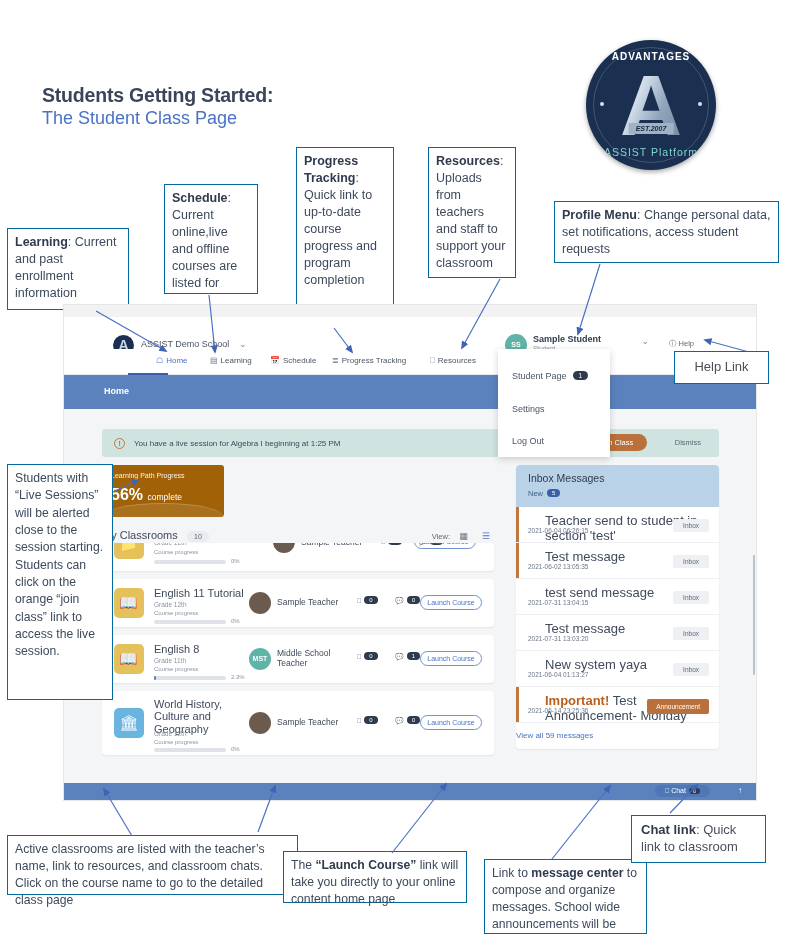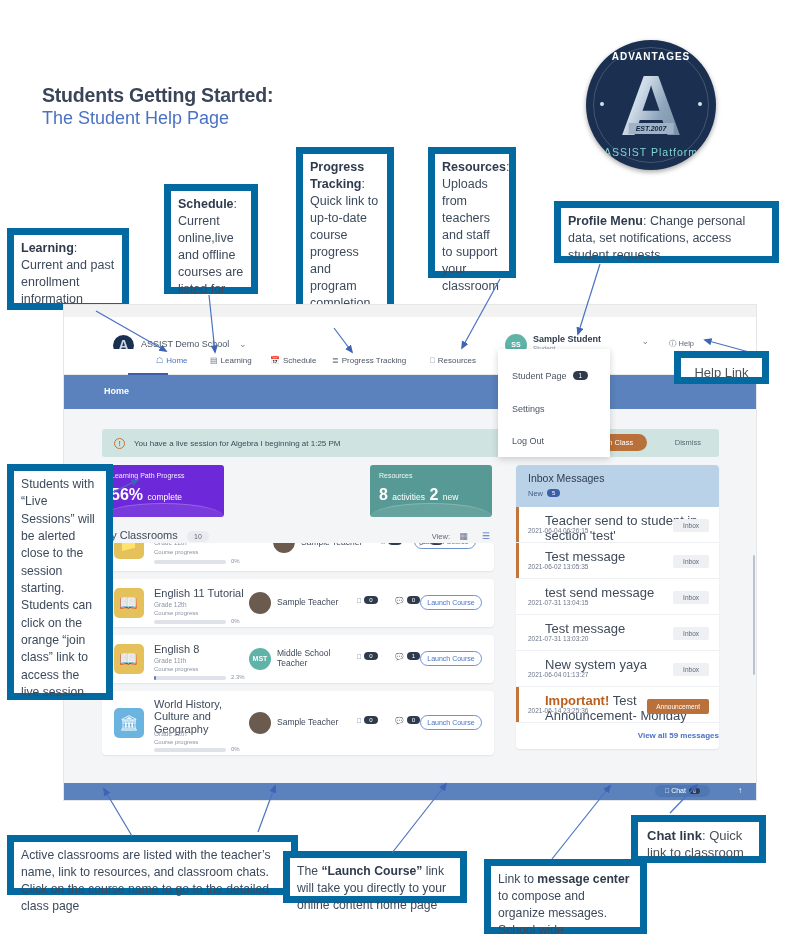--- a/index.html
+++ b/index.html
@@ -52,21 +52,21 @@
   .badge-est {
     position:absolute; left:50%; transform:translateX(-50%); bottom:36px;
     background:#9fb2c6; color:#14263d; font-size:7px; font-weight:bold;
     padding:2px 7px; font-style:italic;
   }
   .badge-dot { position:absolute; width:4px; height:4px; border-radius:50%;
     background:#d6e0ea; top:62px; }
 
   
   .callout {
-    border:7px solid #0369a1; background:#ffffff;
+    border:1px solid #0369a1; background:#ffffff;
     color:#3d4a5c; font-size:12.5px; line-height:1.36;
     padding:5px 7px;
   }
   .callout b { color:#2f3b4d; }
   .callout-big { font-size:13px; color:#4a4f58; line-height:1.3; }
 
   
   #arrows { position:absolute; left:0; top:0; width:805px; height:934px;
             pointer-events:none; }
 
@@ -150,21 +150,21 @@
                overflow:hidden; }
   .stat-title { position:absolute; left:9px; top:7px; font-size:7px; color:#ffffff;
                 opacity:.92; }
   .stat-main { position:absolute; left:9px; top:21px; font-size:16px;
                font-weight:bold; color:#ffffff; }
   .stat-sub { font-size:8.5px; font-weight:normal; }
   .wave { position:absolute; left:0; bottom:0; width:100%; height:14px;
           background:rgba(255,255,255,.09);
           border-top:1px solid rgba(255,255,255,.22);
           border-radius:50% 50% 0 0 / 100% 100% 0 0; }
-  #card-learning { left:38px; width:122px; background:#6d28d9; }
+  #card-learning { left:38px; width:122px; background:#a16207; }
   #card-active   { left:167px; width:132px; background:#2b4a8b; }
   #card-resources{ left:306px; width:122px; background:#579a95; }
   #active-bar {
     position:absolute; left:9px; bottom:7px; width:114px; height:6px;
     background:#d9dee7; border-radius:3px;
   }
 
   
   #classrooms-head { left:38px; top:224px; width:390px; height:16px; }
   #classrooms-title { position:absolute; left:0; top:0; font-size:11px; color:#3f4a5a; }
@@ -216,39 +216,39 @@
                     vertical-align:1px; }
   .msg-row { position:relative; height:36px; border-bottom:1px solid #edeff2; }
   .msg-row .accent { position:absolute; left:0; top:0; width:2.5px; height:100%;
                      background:#c2763a; }
   .msg-subj { position:absolute; left:12px; top:6px; font-size:13px; color:#3f4a5a;margin-left:17px; }
   .msg-subj .imp { color:#b9601f; font-weight:bold; }
   .msg-date { position:absolute; left:12px; top:20px; font-size:6.5px; color:#6b7688; }
   .msg-btn { position:absolute; right:10px; top:12px; background:#eef0f3; color:#5d6876;
              font-size:6.5px; border-radius:2px; padding:3px 10px; }
   .msg-btn.announce { background:#b9703a; color:#ffffff; padding:4px 9px; }
-  #inbox-viewall { position:relative; height:26px; text-align:right;
-                   font-size:8px; color:#4a72c4; line-height:26px;font-weight:bold; }
+  #inbox-viewall { position:relative; height:26px; text-align:left;
+                   font-size:8px; color:#4a72c4; line-height:26px; }
 
   
   #chat-bar { left:0; bottom:0; width:692px; height:17px; background:#5b82bd; }
   #chat-pill { position:absolute; right:46px; top:2px; background:#4e77b4;
                border-radius:7px; color:#ffffff; font-size:7px; padding:2px 10px; }
   #chat-pill .cnt { display:inline-block; background:#2f3b4d; border-radius:5px;
                     font-size:5.5px; padding:0 4px; margin-left:3px; }
   #chat-up { position:absolute; right:14px; top:3px; color:#ffffff; font-size:8px; }
 
   #scroll-indicator { position:absolute; right:1px; top:250px; width:2px; height:120px;
                       background:#b9c3d2; border-radius:1px; }
 </style>
 </head>
 <body>
 
 <div class="abs" id="slide-title">Students Getting Started:</div>
-<div class="abs" id="slide-subtitle">The Student Help Page</div>
+<div class="abs" id="slide-subtitle">The Student Class Page</div>
 
 <div class="abs" id="logo-badge">
   <div class="ring"></div>
   <div class="badge-dot" style="left:14px;"></div>
   <div class="badge-dot" style="right:14px;"></div>
   <div class="aShape">A</div>
   <div class="badge-arc-top">ADVANTAGES</div>
   <div class="badge-est">EST.2007</div>
   <div class="badge-arc-bottom">ASSIST Platform</div>
 </div>
@@ -356,30 +356,20 @@
   <div class="stat-card" id="card-learning">
     <div class="wave"></div>
     <div class="stat-title">Learning Path Progress</div>
     <div class="stat-main">
       <span>56%</span>
       <span class="stat-sub">complete</span>
     </div>
   </div>
 
 
-  <div class="stat-card" id="card-resources">
-    <div class="wave"></div>
-    <div class="stat-title">Resources</div>
-    <div class="stat-main">
-      <span>8</span>
-      <span class="stat-sub">activities</span>
-      <span>2</span>
-      <span class="stat-sub">new</span>
-    </div>
-  </div>
 
   <div class="abs" id="classrooms-head">
     <div id="classrooms-title">My Classrooms</div>
     <div id="classrooms-count">10</div>
     <div id="view-label">View:</div>
     <div id="view-grid-icon">▦</div>
     <div id="view-list-icon">☰</div>
   </div>
 
   <div class="course-row" style="top:238px; height:28px; overflow:hidden;">

